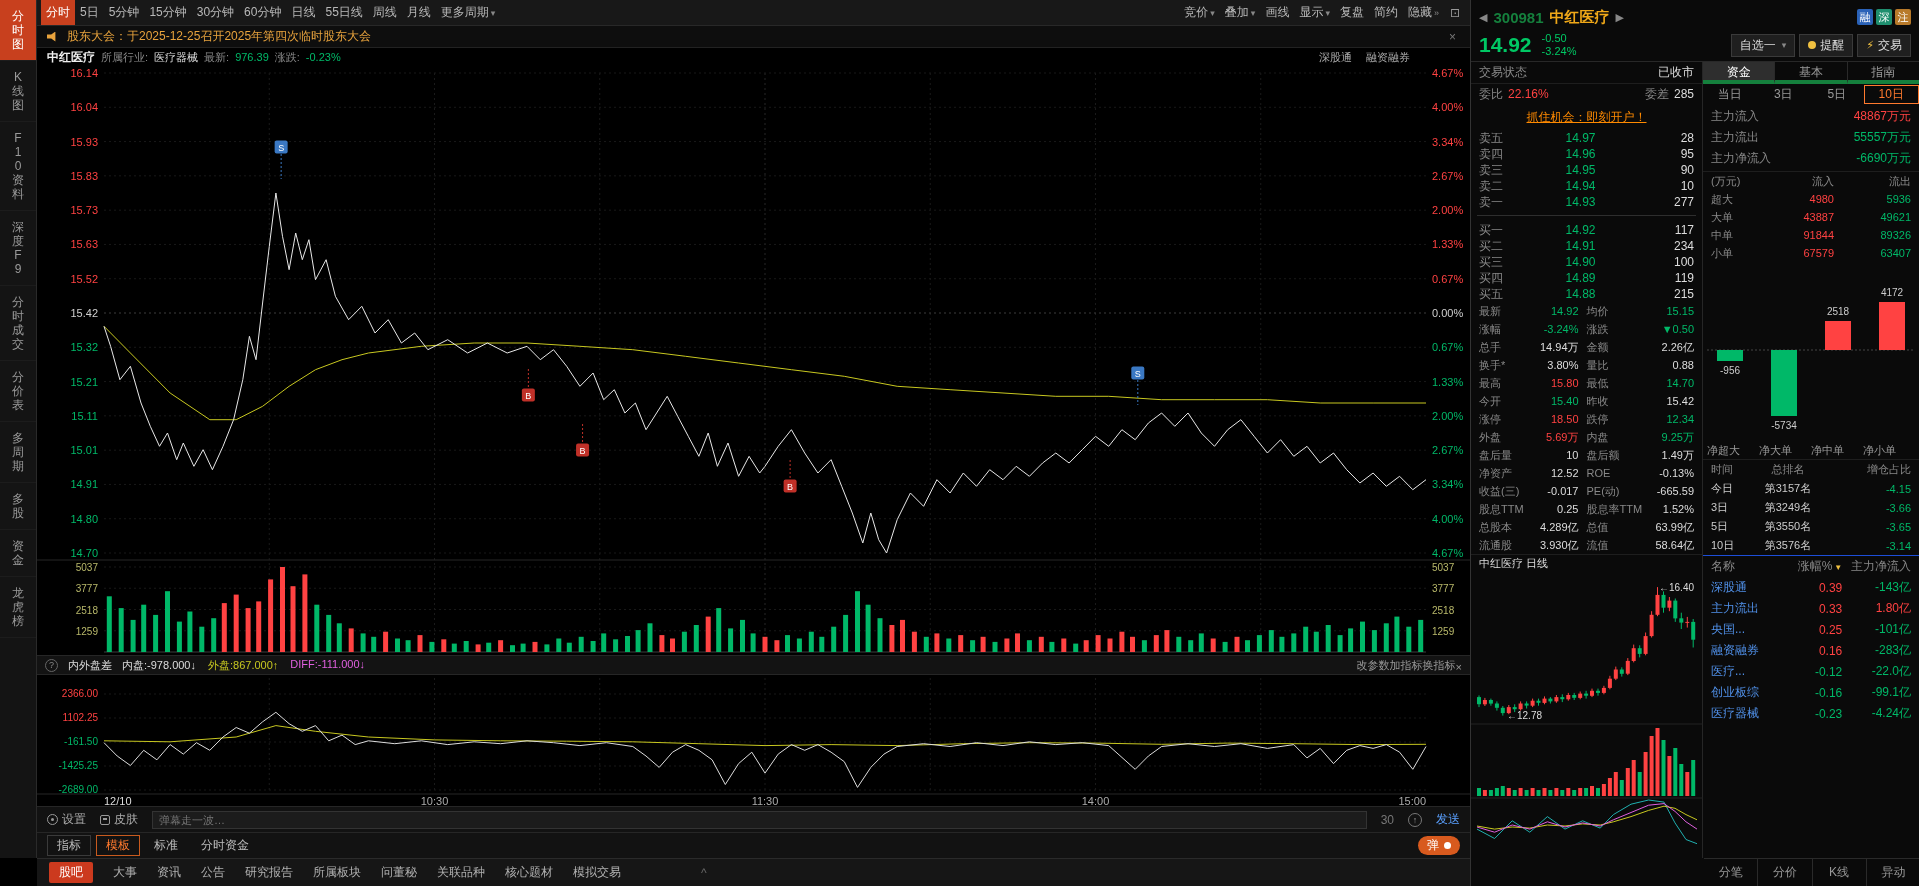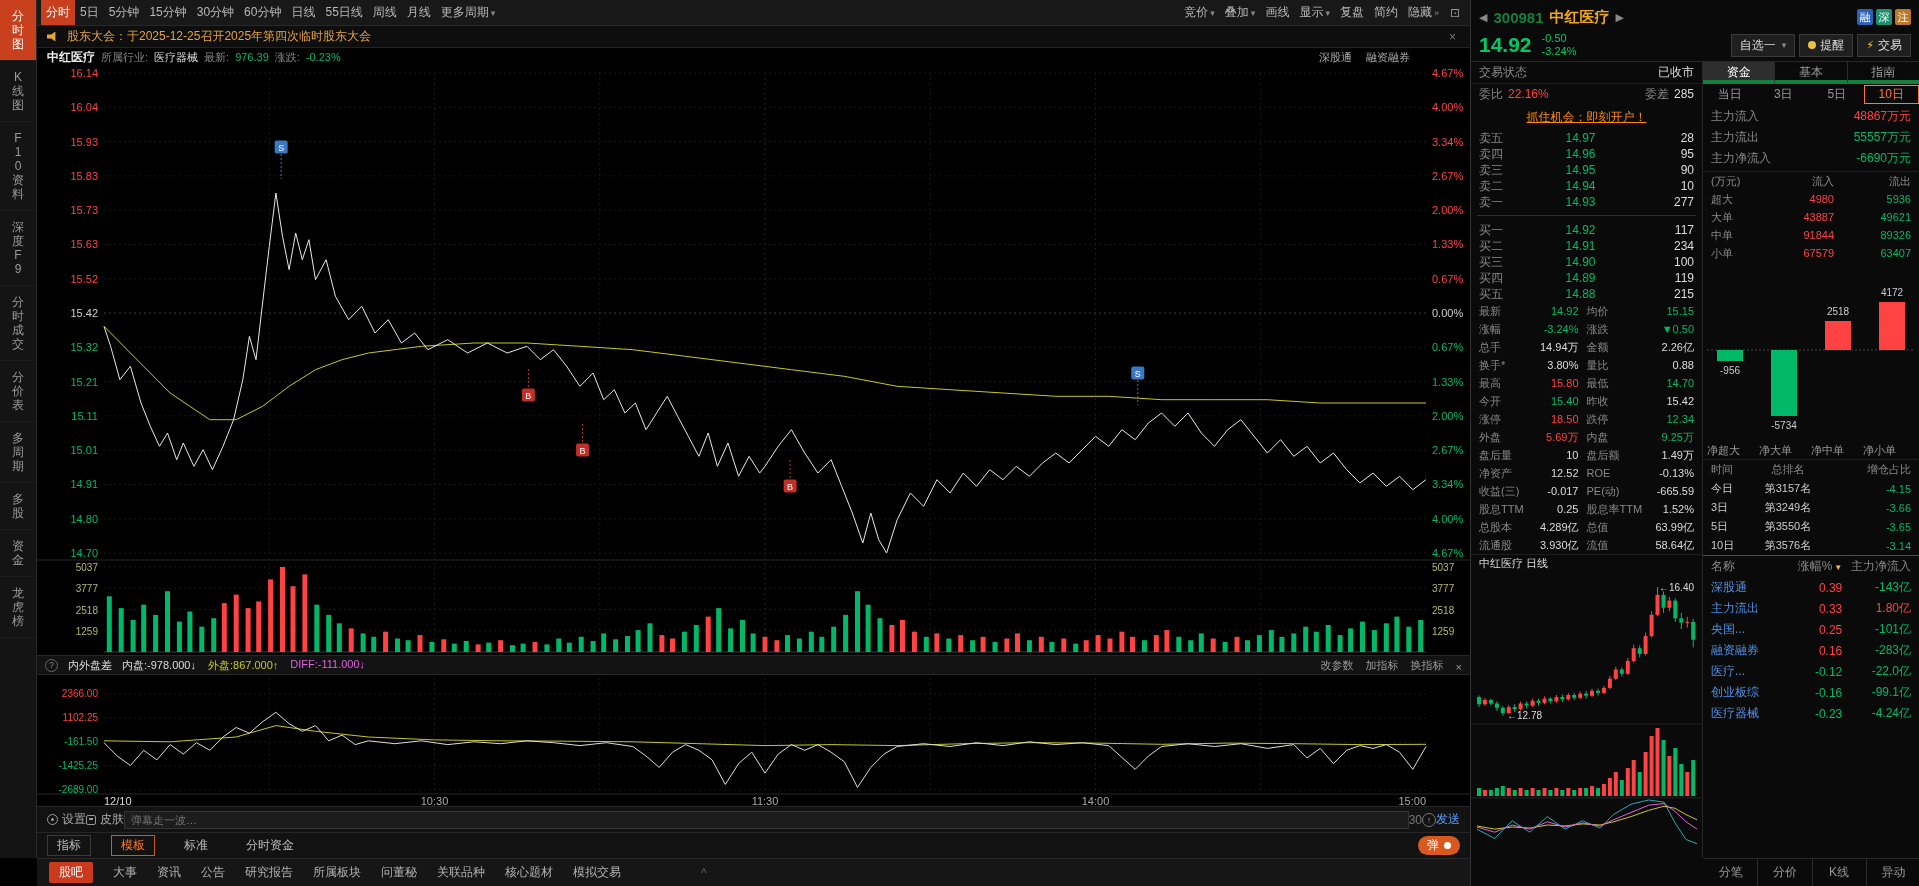--- a/index.html
+++ b/index.html
@@ -25,22 +25,22 @@
 .chart-header{height:18px;display:flex;align-items:center;padding:0 10px;gap:6px;font-size:11px}
 .ch-name{color:#eee;font-weight:bold;font-size:12px}
 .ch-dim{color:#888}
 .ch-industry{color:#ddd}
 .ch-tags{margin-left:auto;margin-right:50px;display:flex;gap:14px;color:#aaa}
 .chart-region{position:relative;height:740px}
 #main-svg{position:absolute;left:0;top:0}
 .ind-header{position:absolute;left:0;top:589px;width:100%;height:20px;background:#131313;border-top:1px solid #262626;border-bottom:1px solid #262626;display:flex;align-items:center;gap:10px;padding:0 8px;font-size:11px;z-index:2}
 .q-icon{width:13px;height:13px;border:1px solid #666;border-radius:50%;color:#888;font-size:9px;line-height:11px;text-align:center;flex:none}
 .ind-name{color:#ddd}
-.ind-actions{margin-left:auto;display:flex;gap:12px;color:#999;align-items:flex-end}
-.danmu-row{height:26px;display:flex;align-items:center;background:#121212;border-top:1px solid #262626;padding:0 10px;gap:0;color:#aaa}
+.ind-actions{margin-left:auto;display:flex;color:#999;align-items:flex-end}
+.danmu-row{height:26px;display:flex;align-items:center;background:#121212;border-top:1px solid #262626;padding:0 10px;gap:14px;color:#aaa}
 .dm-item{display:flex;align-items:center;gap:4px;cursor:pointer}
 .gear-icon{width:11px;height:11px;border:1px solid #999;border-radius:50%;position:relative}
 .gear-icon::after{content:"";position:absolute;inset:3px;background:#999;border-radius:50%}
 .skin-icon{width:10px;height:10px;border:1px solid #999;border-radius:2px;position:relative}
 .skin-icon::after{content:"";position:absolute;left:2px;top:2px;right:2px;height:2px;background:#999}
 .dm-input{flex:1;height:18px;background:#1c1c1c;border:1px solid #333;color:#ddd;font-size:11px;padding:0 6px;outline:none}
 .dm-count{color:#777}
 .circle-icon{width:14px;height:14px;border:1px solid #777;border-radius:50%;color:#999;font-size:9px;line-height:12px;text-align:center}
 .dm-send{color:#5aa0ff;cursor:pointer}
 .itabs-row{height:26px;display:flex;align-items:center;background:#121212;border-top:1px solid #262626;padding:0 10px;gap:8px}
@@ -472,21 +472,21 @@
           <span class="skin-icon"></span>
           <span>皮肤</span>
         </span>
       <input class="dm-input" placeholder="弹幕走一波…" style="">
       <span class="dm-count">30</span>
       <span class="circle-icon">↑</span>
       <span class="dm-send">发送</span>
     </div>
 
     <div class="itabs-row">
-      <span id="itabs" style="display:flex;gap:20px;align-items:center">
+      <span id="itabs" style="display:flex;gap:5px;align-items:center">
           <span class="itab box">指标</span>
           <span class="itab box hl">模板</span>
           <span class="itab ">标准</span>
           <span class="itab ">分时资金</span>
         </span>
       <span class="danmu-pill">
           <span>弹</span>
         </span>
     </div>
 

